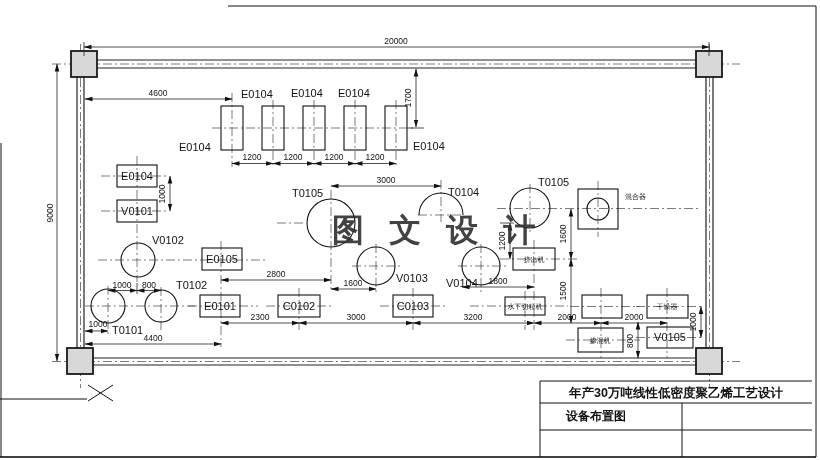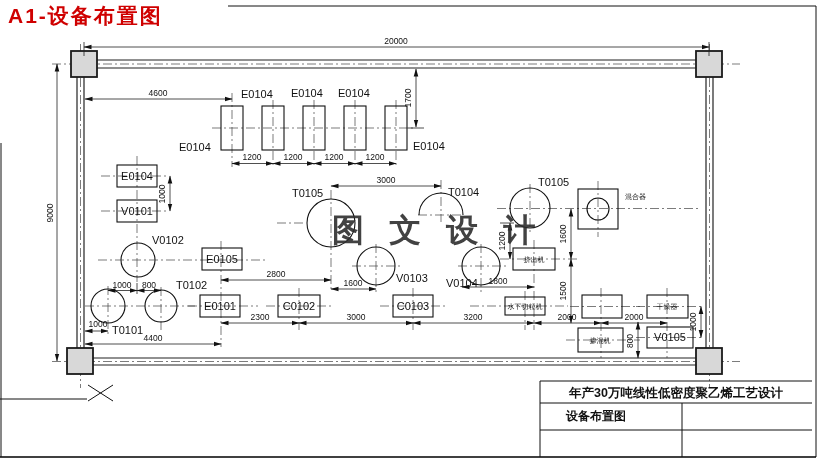--- a/index.html
+++ b/index.html
@@ -21,21 +21,20 @@
   .dim{font:8.5px "Liberation Sans",sans-serif;}
   .tny{font:7px "Liberation Sans",sans-serif;}
   .tb1{font:bold 12.5px "Liberation Sans",sans-serif;}
   .tb2{font:bold 12px "Liberation Sans",sans-serif;}
   .wm{font:bold 32px "DejaVu Serif",serif;fill:#2e2e2e;letter-spacing:7px;opacity:0.9;}
 </style>
 </head>
 <body>
 
 <div class="page">
-  <div class="red-title">A1-设备布置图</div>
 
   <svg width="820" height="460" viewBox="0 0 820 460">
     <defs>
       <marker id="ar" markerWidth="10" markerHeight="8" refX="7.5" refY="3" orient="auto-start-reverse" markerUnits="userSpaceOnUse">
         <path d="M0,0.7 L8,3 L0,5.3 Z" fill="#111"></path>
       </marker>
     </defs>
 
     <g>
       <line class="ln" x1="228" y1="6" x2="816" y2="6"></line>

